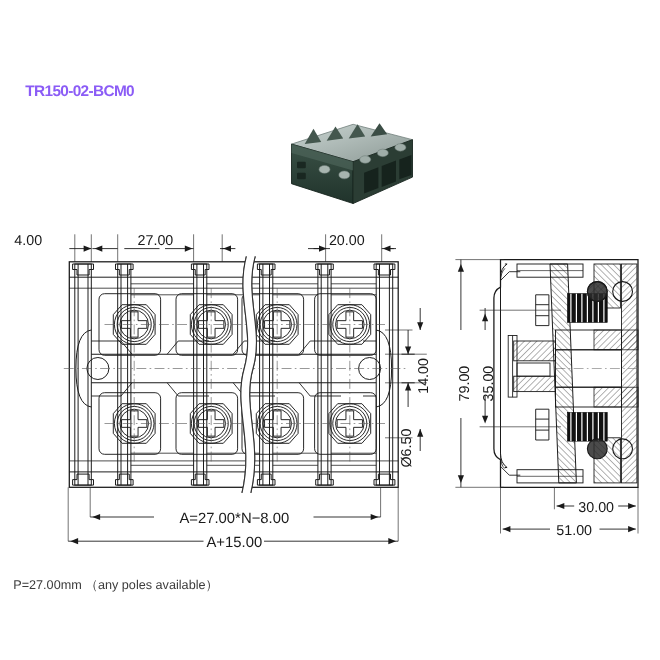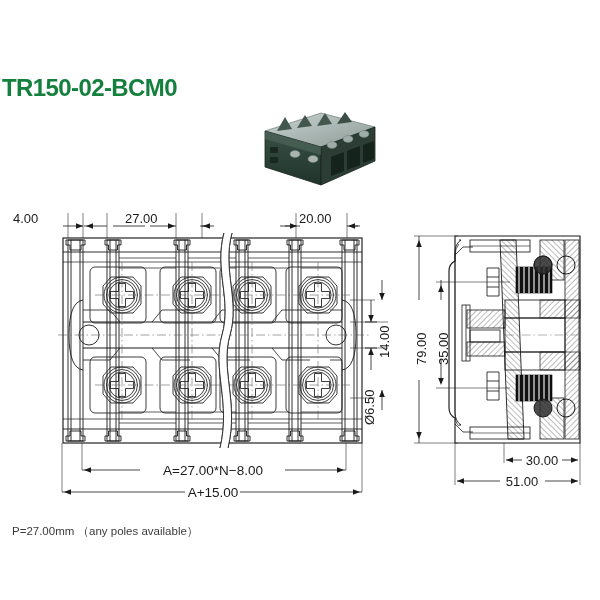--- a/index.html
+++ b/index.html
@@ -4,23 +4,23 @@
 <style>
   html,body{margin:0;padding:0;background:#ffffff;}
   body{
     width:600px;height:600px;position:relative;overflow:hidden;
     font-family:"Liberation Sans","DejaVu Sans",sans-serif;
     background:#ffffff;
   }
   #root{position:absolute;inset:0;}
 
   .title{
-    position:absolute;left:2px;top:74px;
-    font-size:24px;font-weight:bold;letter-spacing:-0.6px;
-    color:#15803d;white-space:nowrap;
+    position:absolute;left:23px;top:74px;
+    font-size:14px;font-weight:bold;letter-spacing:-0.6px;
+    color:#8b5cf6;white-space:nowrap;
     font-family:"Liberation Sans","DejaVu Sans",sans-serif;
   }
 
   .photo{
     position:absolute;left:247px;top:107px;width:140px;height:85px;
   }
 
   .note{
     position:absolute;left:12px;top:524px;
     font-size:11.5px;color:#3b3b3b;white-space:nowrap;

